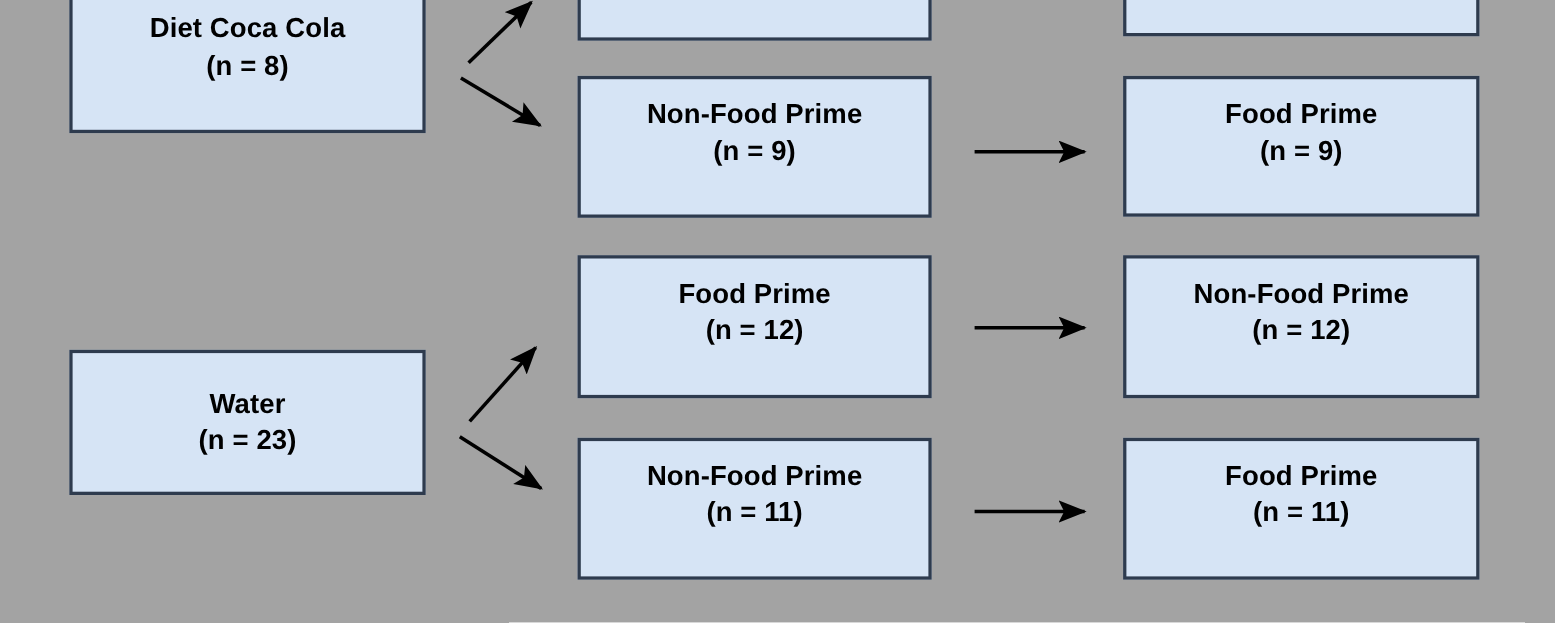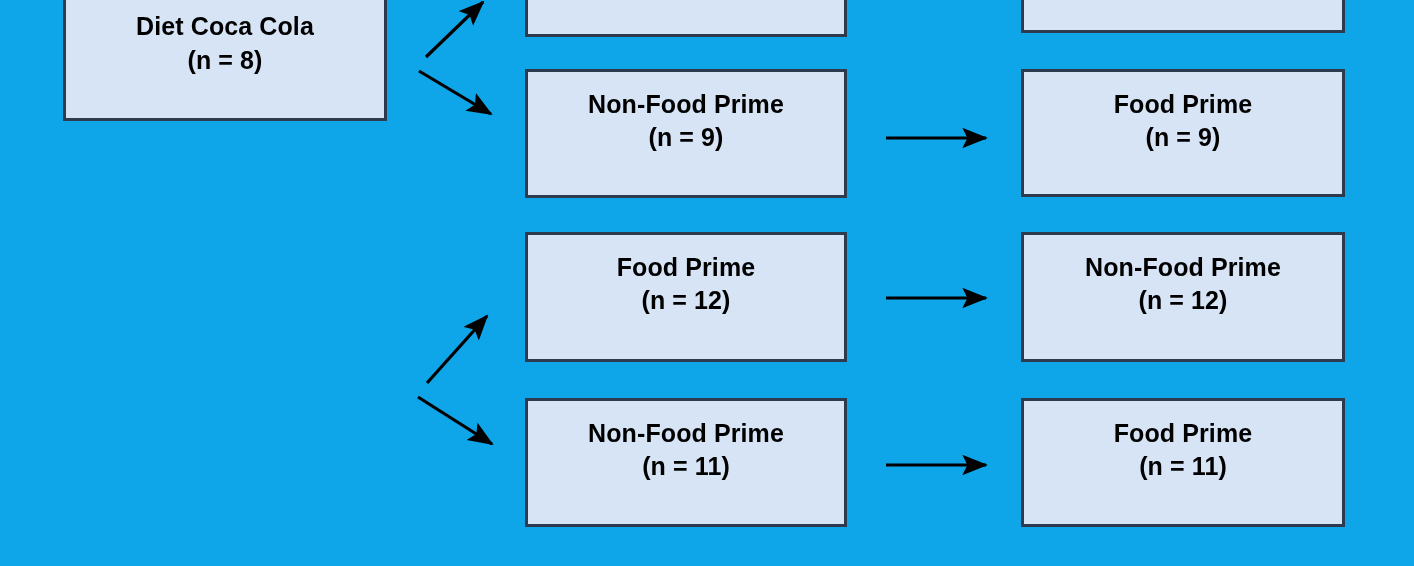--- a/index.html
+++ b/index.html
@@ -4,21 +4,21 @@
 <style>
   html, body {
     margin: 0;
     padding: 0;
     background: #ffffff;
   }
   #canvas {
     position: relative;
     width: 1414px;
     height: 566px;
-    background: #0ea5e9;
+    background: #a3a3a3;
     overflow: hidden;
     font-family: "Liberation Sans", sans-serif;
   }
   .node {
     position: absolute;
     box-sizing: border-box;
     background: #d6e4f5;
     border: 3px solid #2e3b4e;
     display: flex;
     flex-direction: column;
@@ -69,20 +69,24 @@
     <line x1="886" y1="138" x2="986" y2="138" stroke="#000000" stroke-width="3.2" marker-end="url(#ah)"></line>
     <line x1="886" y1="298" x2="986" y2="298" stroke="#000000" stroke-width="3.2" marker-end="url(#ah)"></line>
     <line x1="886" y1="465" x2="986" y2="465" stroke="#000000" stroke-width="3.2" marker-end="url(#ah)"></line>
   </svg>
 
   <div class="node" style="left:63px; top:-34px; width:324px; height:155px;">
     <span class="line1">Diet Coca Cola</span>
     <span class="line2">(n = 8)</span>
   </div>
 
+  <div class="node" style="left:63px; top:318px; width:324px; height:132px;">
+    <span class="line1">Water</span>
+    <span class="line2">(n = 23)</span>
+  </div>
 
   <div class="node top-aligned" style="left:525px; top:-70px; width:322px; height:107px;">
     <span class="line1"></span>
 
   </div>
 
   <div class="node top-aligned" style="left:525px; top:69px; width:322px; height:129px;">
     <span class="line1">Non-Food Prime</span>
     <span class="line2">(n = 9)</span>
   </div>

